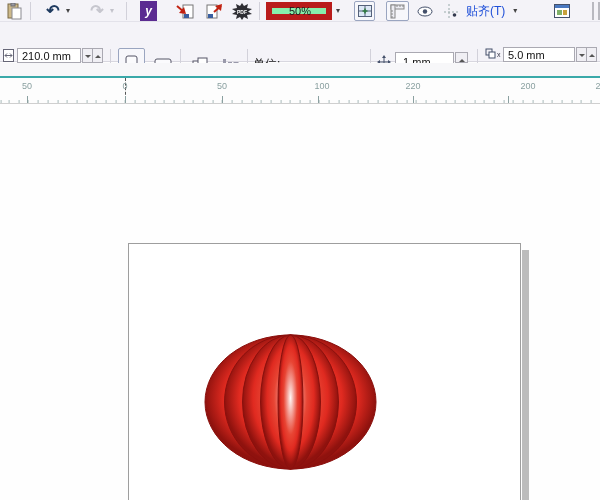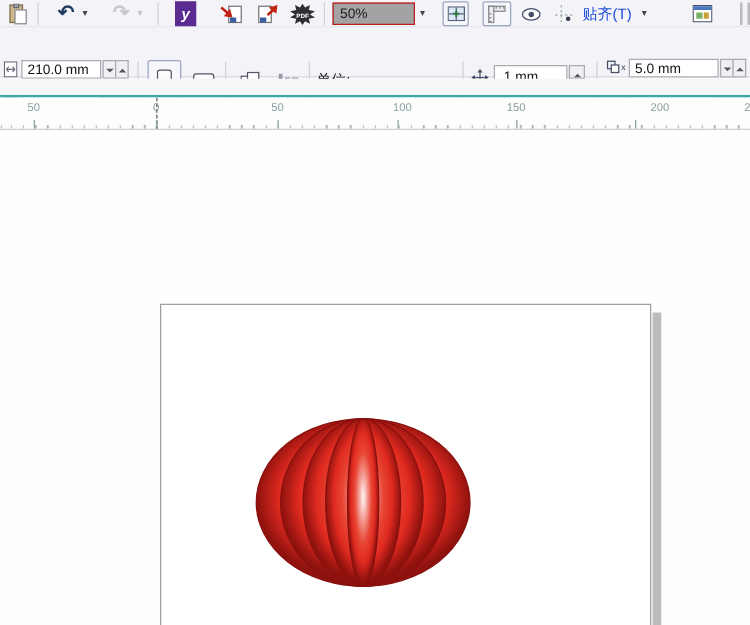--- a/index.html
+++ b/index.html
@@ -16,21 +16,21 @@
   .tbrow{position:absolute;left:0;width:600px;background:var(--toolbar-bg);}
   #row1{top:0;height:22px;border-bottom:1px solid #e3e2ea;}
   #row2{top:22px;height:40px;border-bottom:1px solid #d8d7df;text-align:right;}
   .sep{position:absolute;width:1px;background:#d2d1da;}
   #row1 .sep{top:2px;height:18px;}
   #row2 .sep{top:27px;height:30px;}
   .tb-item{position:absolute;display:flex;align-items:center;justify-content:center;}
   .glyph{font-size:16px;line-height:16px;font-weight:bold;}
   .caret{font-size:8px;color:#444;line-height:8px;}
   .caret.dis{color:#c3c3cb;}
-  .combo{background:#a3a3a3;border:1px solid #b91c1c;font-size:11px;color:#1a1a1a;display:flex;align-items:center;padding-left:5px;}
+  .combo{background:#86efac;border:6px solid #b91c1c;font-size:11px;color:#1a1a1a;display:flex;align-items:center;padding-left:17px;}
   .pressed{border:1px solid #9aa5c0;background:#f7f7fb;border-radius:2px;}
 
   
   .field{position:absolute;background:#fff;border:1px solid #aaa9b2;font-size:11px;color:#111;display:flex;align-items:center;padding-left:4px;}
   .spinpair{position:absolute;display:flex;}
   .spinbox{width:11px;height:15px;border:1px solid #aaa9b2;background:#f0eff4;position:relative;margin-left:-1px;}
   .spinbox.dn::after{content:"";position:absolute;left:2px;top:6px;border:3px solid transparent;border-top-color:#555;}
   .spinbox.up::after{content:"";position:absolute;left:2px;top:3px;border:3px solid transparent;border-bottom-color:#555;}
   .spin-v{position:absolute;width:13px;height:20px;display:flex;flex-direction:column;}
   .spin-v .cell{flex:1;border:1px solid #aaa9b2;background:#f0eff4;position:relative;}
@@ -295,21 +295,21 @@
     <div class="minor-ticks"></div>
     <div class="origin-marker" style="left: 125px;"></div>
   <span class="ruler-num" style="left: 27px;">50</span>
       <i class="ruler-major" style="left: 27px;"></i>
       <span class="ruler-num" style="left: 125px;">0</span>
       <i class="ruler-major" style="left: 125px;"></i>
       <span class="ruler-num" style="left: 222px;">50</span>
       <i class="ruler-major" style="left: 222px;"></i>
       <span class="ruler-num" style="left: 322px;">100</span>
       <i class="ruler-major" style="left: 318px;"></i>
-      <span class="ruler-num" style="left: 413px;">150</span>
+      <span class="ruler-num" style="left: 413px;">220</span>
       <i class="ruler-major" style="left: 413px;"></i>
       <span class="ruler-num" style="left: 528px;">200</span>
       <i class="ruler-major" style="left: 508px;"></i>
       <span class="ruler-num" style="left: 603px;">250</span>
     </div>
 
   <div id="workspace">
     <div id="page-shadow"></div>
 
     <div id="page"></div>

